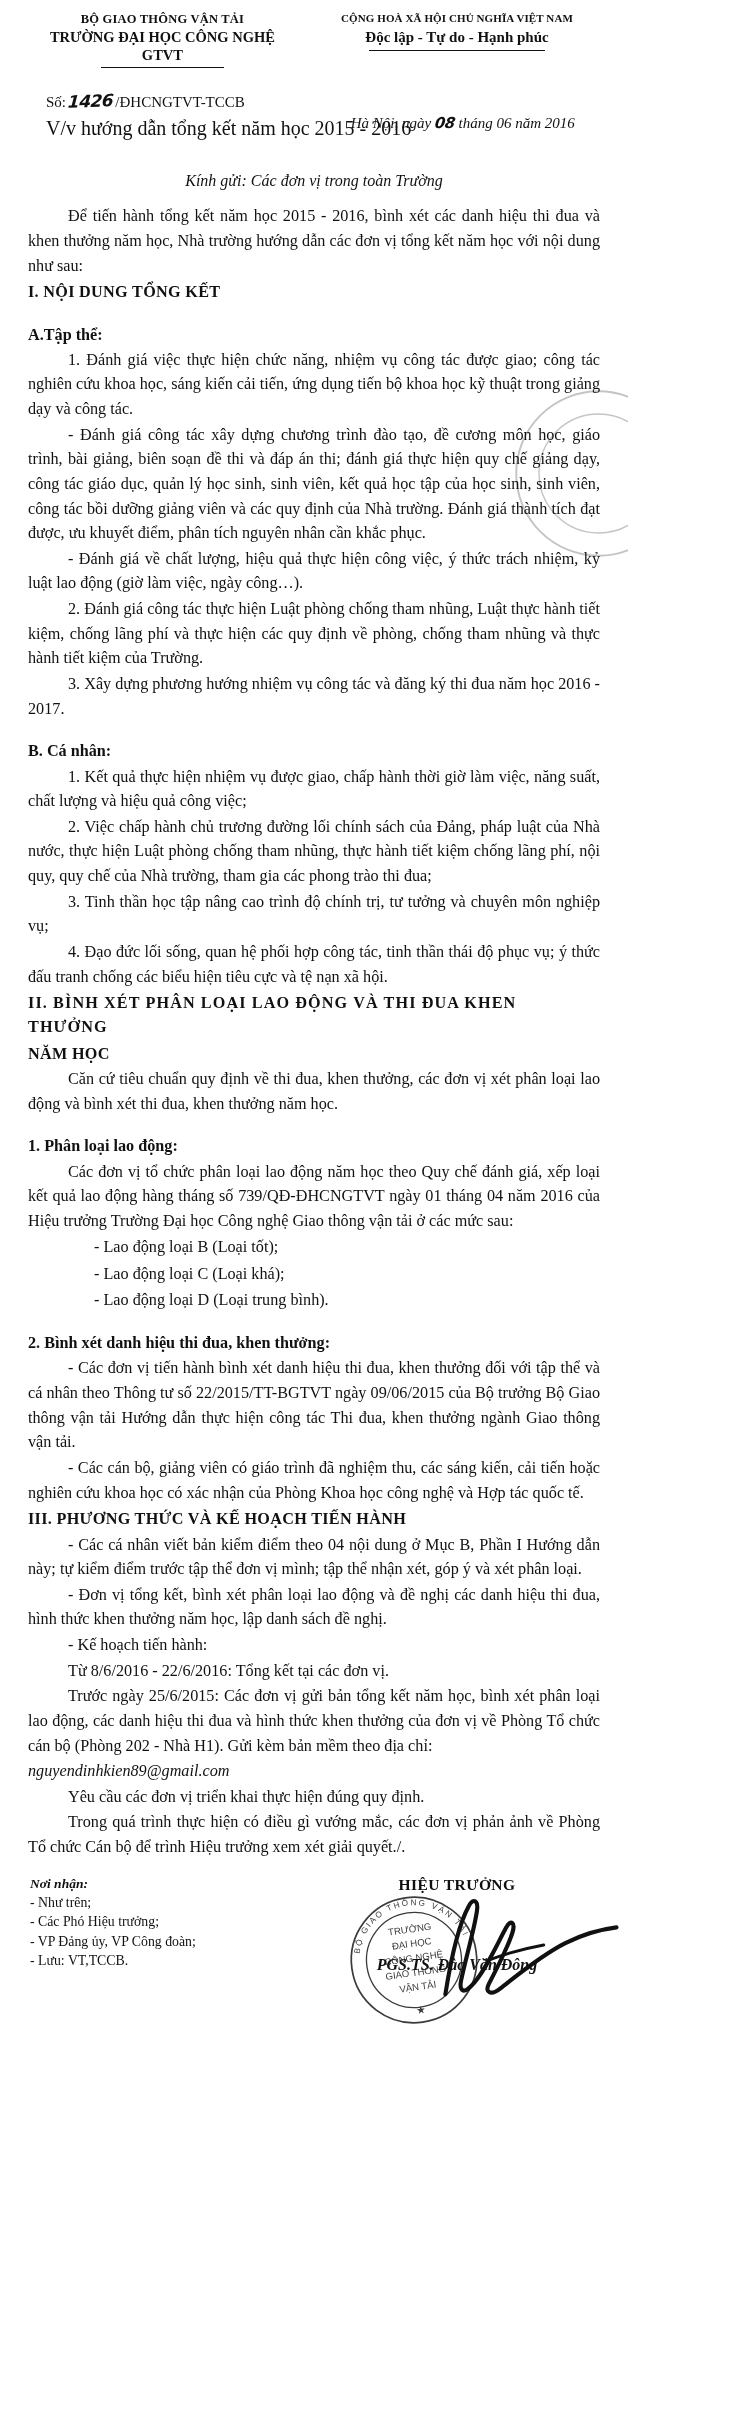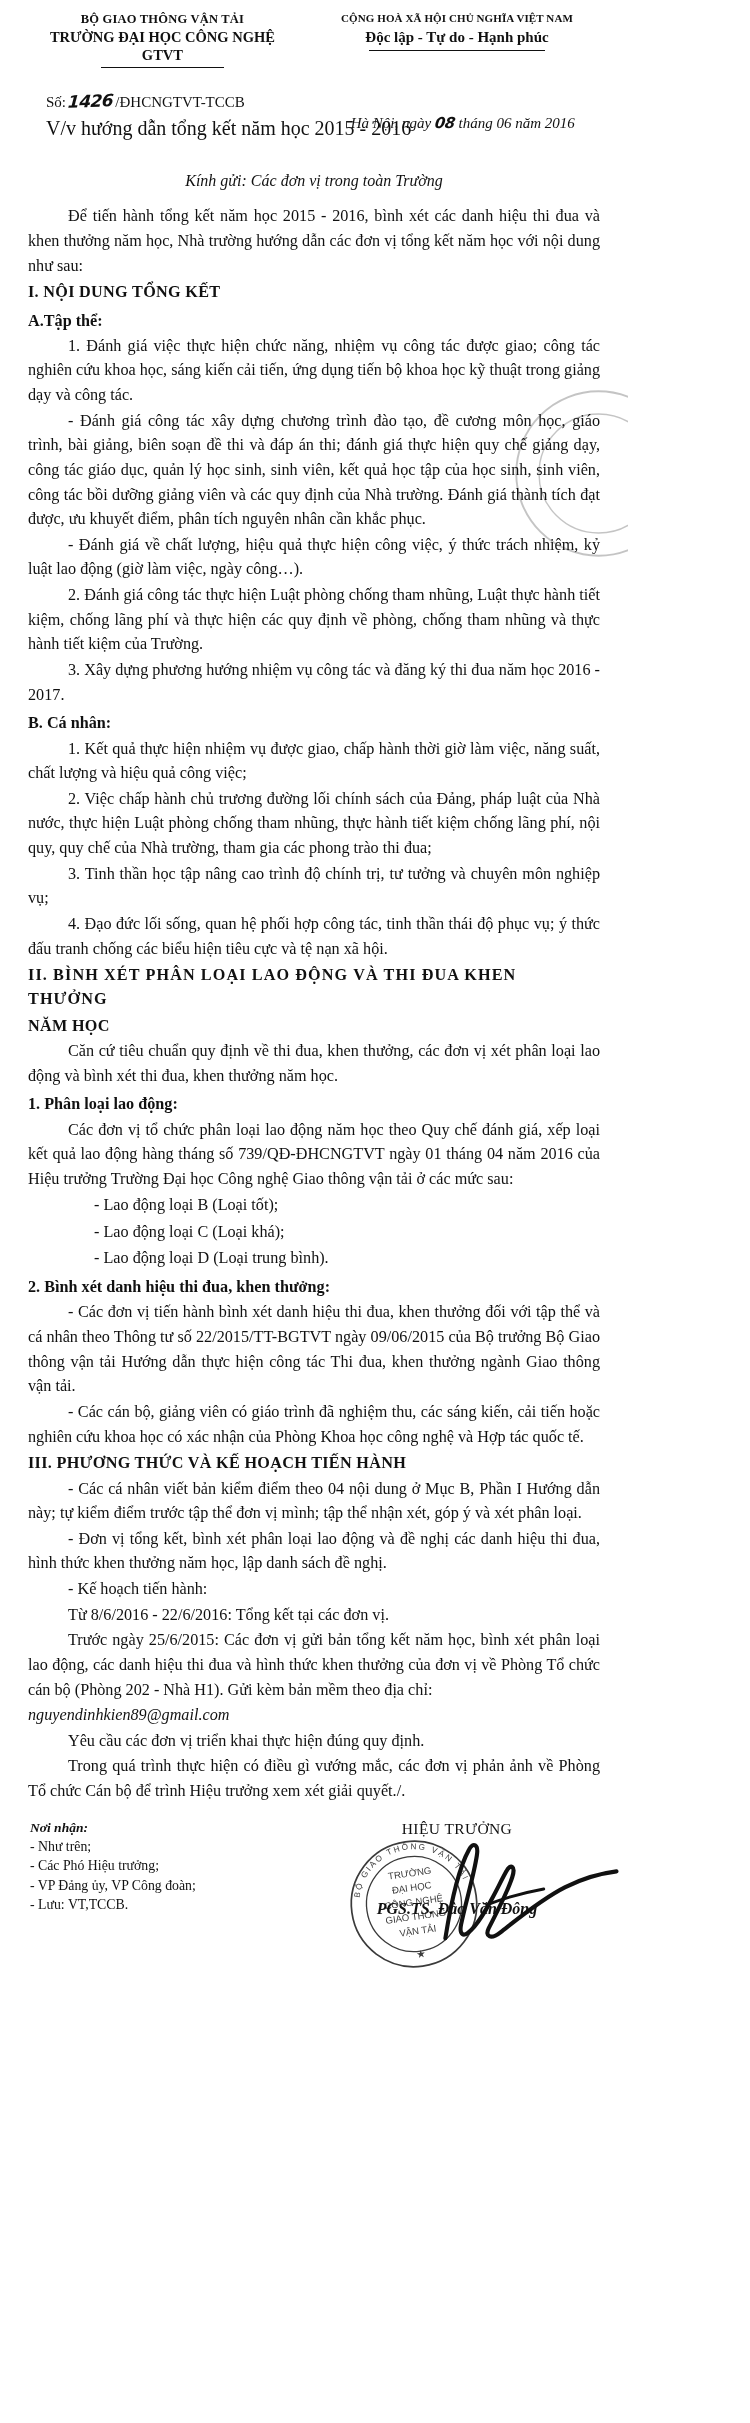--- a/index.html
+++ b/index.html
@@ -144,21 +144,21 @@
     margin: 2px 0 1px 0;
     font-size: 16.2px;
     font-weight: bold;
     line-height: 1.5;
     text-indent: 0;
     text-align: left;
     letter-spacing: .3px;
   }
   p.heading-1.wide { letter-spacing: 1.1px; }
   p.heading-2 {
-    margin: 4px 0 1px 0;
+    margin: 18px 0 1px 0;
     font-size: 16.2px;
     font-weight: bold;
     line-height: 1.5;
     text-indent: 0;
     text-align: left;
   }
   .listitem {
     margin: 0;
     font-size: 16.2px;
     line-height: 1.62;
@@ -197,21 +197,21 @@
     line-height: 1.42;
   }
   .signer-box {
     width: 50%;
     text-align: center;
     position: relative;
     padding-top: 0px;
   }
   .signer-title {
     font-size: 15.5px;
-    font-weight: normal;
+    font-weight: bold;
     letter-spacing: .4px;
     position: relative;
     z-index: 4;
   }
   .signer-name {
     font-size: 16px;
     font-weight: bold;
     margin-top: 62px;
     position: relative;
     z-index: 4;

